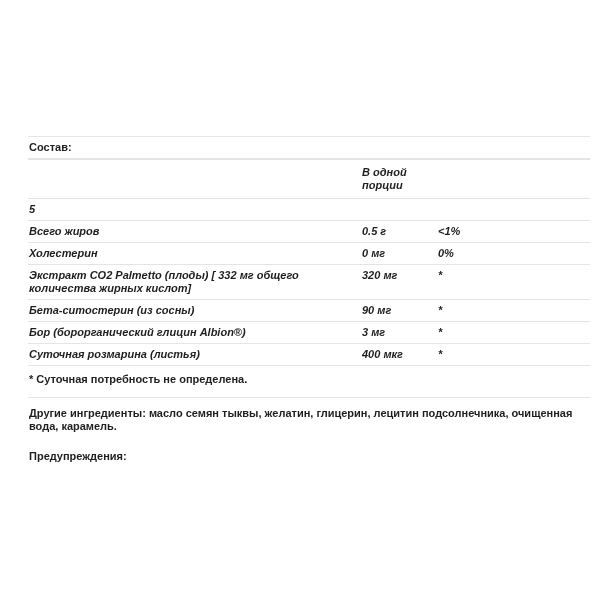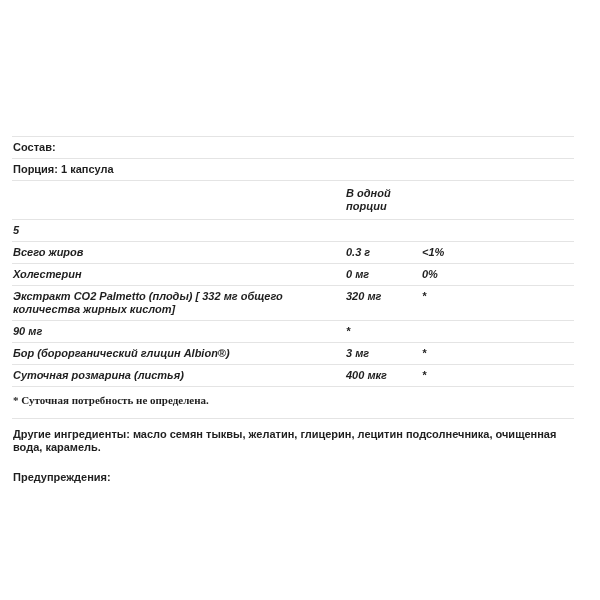--- a/index.html
+++ b/index.html
@@ -4,90 +4,90 @@
 <style>
   * { margin: 0; padding: 0; box-sizing: border-box; }
   html, body {
     width: 600px; height: 600px;
     background: #ffffff;
     font-family: "Liberation Sans", sans-serif;
     overflow: hidden;
   }
   .sheet {
     position: absolute;
-    left: 12px; top: 136px;
+    left: 28px; top: 136px;
     width: 562px;
     color: #1f1f1f;
     font-size: 11px;
     font-weight: bold;
     line-height: 13px;
   }
   .hr { border-top: 1px solid #e4e4e4; }
   .simple-line { padding: 4px 0 4px 1px; }
   .grid {
     display: grid;
     grid-template-columns: 333px 76px 1fr;
     align-items: start;
     font-style: italic;
   }
   .grid > div { padding: 4px 6px 4px 1px; }
   .header-row > div { padding-top: 6px; padding-bottom: 6px; }
   .col-amount { padding-right: 10px; }
-  .footnotes { padding: 7px 0 2px 1px; font-family: Liberation Serif, serif; }
+  .footnotes { padding: 7px 0 2px 1px; }
   .footnote { margin-bottom: 9px; }
   .other-ingredients { margin: 9px 0 17px 1px; }
   .warnings { margin: 10px 0 0 1px; }
 </style>
 </head>
 <body>
 
 <div class="sheet">
 
   <div class="hr"></div>
   <div class="simple-line">Состав:</div>
 
   <div class="hr"></div>
-  <div class="simple-line">Порция: 1 капсула</div>
 
   <div class="hr"></div>
   <div class="grid header-row">
     <div></div>
     <div class="col-amount">В одной порции</div>
   </div>
 
   <div>
   <div class="hr"></div>
   <div class="grid">
     <div class="col-amount">5</div>
     <div></div>
   </div>
 
   <div class="hr"></div>
   <div class="grid">
     <div>Всего жиров</div>
-    <div class="col-amount">0.3 г</div>
+    <div class="col-amount">0.5 г</div>
     <div>&lt;1%</div>
   </div>
 
   <div class="hr"></div>
   <div class="grid">
     <div>Холестерин</div>
     <div class="col-amount">0 мг</div>
     <div>0%</div>
   </div>
 
   <div class="hr"></div>
   <div class="grid">
     <div>Экстракт CO2 Palmetto (плоды) [ 332 мг общего количества жирных кислот]</div>
     <div class="col-amount">320 мг</div>
     <div>*</div>
   </div>
 
   <div class="hr"></div>
   <div class="grid">
+    <div>Бета-ситостерин (из сосны)</div>
     <div class="col-amount">90 мг</div>
     <div>*</div>
   </div>
 
   <div class="hr"></div>
   <div class="grid">
     <div>Бор (борорганический глицин Albion®)</div>
     <div class="col-amount">3 мг</div>
     <div>*</div>
   </div>

